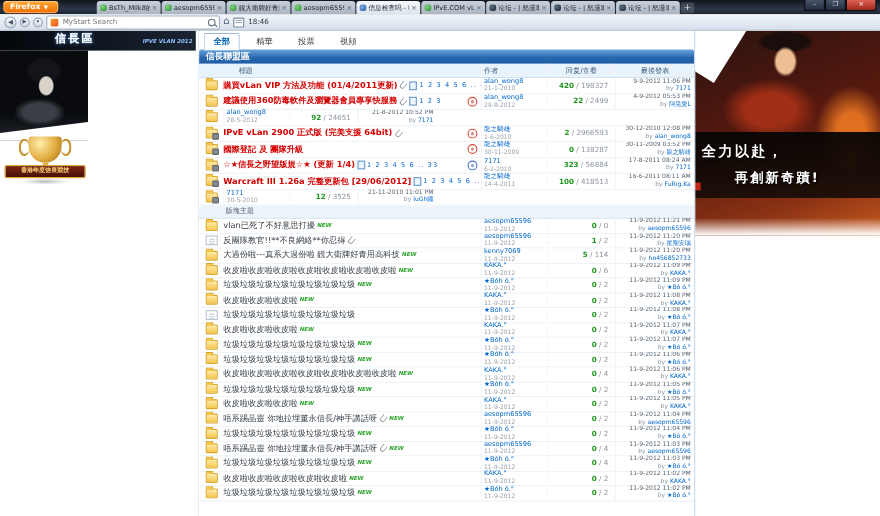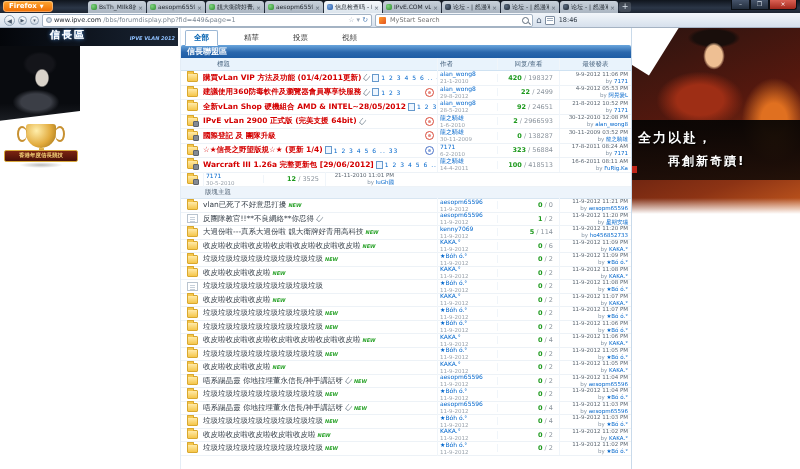--- a/index.html
+++ b/index.html
@@ -91,21 +91,21 @@
   #right-art .whitecorner{position:absolute;left:-34px;top:-26px;width:82px;height:56px;background:#fff;transform:rotate(32deg);}
   #right-art .fade{position:absolute;left:0;right:0;bottom:0;height:16px;background:linear-gradient(rgba(255,255,255,0),#fff);}
   #slogan{position:absolute;left:0;right:0;top:92px;height:60px;
     background:linear-gradient(180deg,rgba(7,5,4,.95),rgba(18,11,7,.88));color:#fff;}
   #slogan .sl1{margin:9px 0 0 16px;font-size:13px;font-weight:bold;letter-spacing:2px;text-shadow:1px 1px 2px #000;}
   #slogan .sl2{margin:6px 0 0 46px;font-size:12px;font-weight:bold;letter-spacing:2px;text-shadow:1px 1px 2px #000;}
   #slogan .seal{position:absolute;left:8px;bottom:7px;width:7px;height:7px;background:#c0261a;}
   
   #forum{position:absolute;left:180px;top:0;width:452px;bottom:0;overflow:hidden;box-sizing:border-box;
     border-right:1px solid #c9daea;border-left:1px solid #e4edf6;background:#fff;}
-  #filter-tabs{height:17px;display:flex;align-items:flex-end;gap:18px;padding-left:4px;box-sizing:border-box;}
+  #filter-tabs{height:17px;display:flex;align-items:flex-end;gap:7px;padding-left:4px;box-sizing:border-box;}
   .ftab{font-size:7.5px;padding:2px 8px;color:#333;}
   .ftab.active{border:1px solid #9cb8d5;border-bottom:1px solid #fff;background:#fff;color:#0060b0;
     font-weight:bold;border-radius:2px 2px 0 0;margin-bottom:-1px;}
   #board-bar{height:13px;background:linear-gradient(180deg,#6aa6dd,#2a67ad 55%,#1d5ca5);color:#fff;
     font-size:8px;font-weight:bold;line-height:13px;padding-left:6px;border-radius:2px 2px 0 0;}
   #col-header{height:12px;background:#e9f3fc;border-bottom:1px solid #cfe2f2;display:flex;
     font-size:6.5px;color:#44607c;line-height:12px;}
   #col-header .c-title{text-indent:14px;}
   .c-icon{width:22px;display:flex;justify-content:center;align-items:center;flex:none;}
   .c-title{flex:1;min-width:0;}
@@ -205,28 +205,20 @@
     <div class="wc">–</div>
     <div class="wc">❐</div>
     <div class="wc close">×</div>
   </div>
 </div>
 
 <div id="navbar">
   <div class="navbtn">◀</div>
   <div class="navbtn small">▶</div>
   <div class="navbtn small">▾</div>
-  <div id="urlbar">
-    <span class="globe"></span>
-    <span class="host">www.ipve.com</span>
-    <span class="path">/bbs/forumdisplay.php?fid=449&amp;page=1</span>
-    <span class="ubicon">☆</span>
-    <span class="ubicon">▾</span>
-    <span class="ubicon reload">↻</span>
-  </div>
   <div id="searchbox">
     <span class="msicon"></span>
     <input placeholder="MyStart Search" style="">
     <span class="mag"></span>
   </div>
   <span class="homeico">⌂</span>
   <span class="bmico"></span>
   <span id="clock">18:46</span>
 </div>
 
@@ -311,25 +303,20 @@
           <div class="c-replies"><span class="r-num">22</span><span> / 2499</span></div>
           <div class="c-last">
             <div><span>4-9-2012 05:53 PM</span></div>
             <div><span class="l-by">by <b>阿晃愛L</b></span></div>
           </div>
         </div>
         <div class="row ann">
           <div class="c-icon">
             <span class="ic ic-folder"></span>
           </div>
-          <div class="c-title">
-            <span class="t-ann">全新vLan Shop 硬機組合 AMD &amp; INTEL~28/05/2012</span>
-            <span class="pgico"></span>
-            <span class="pages">1 2 3 4 5 6 .. 10</span>
-          </div>
           <div class="c-author">
             <div><span class="a-name">alan_wong8</span></div>
             <div><span class="a-date">28-5-2012</span></div>
           </div>
           <div class="c-replies"><span class="r-num">92</span><span> / 24651</span></div>
           <div class="c-last">
             <div><span>21-8-2012 10:52 PM</span></div>
             <div><span class="l-by">by <b>7171</b></span></div>
           </div>
         </div>

